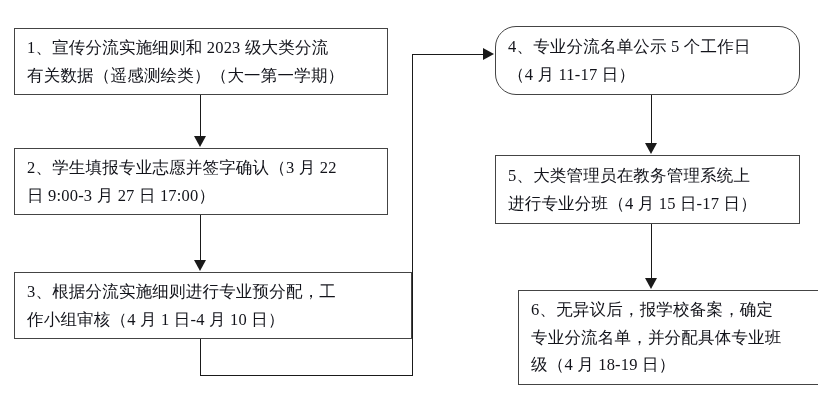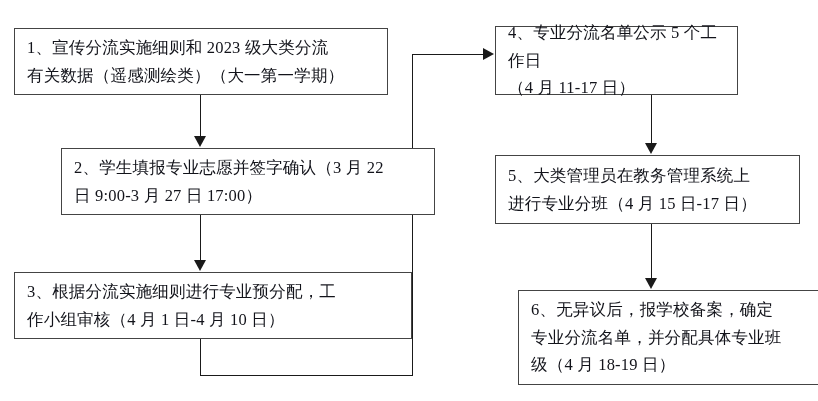--- a/index.html
+++ b/index.html
@@ -71,31 +71,31 @@
 </head>
 <body>
 
 <div id="canvas">
 
   <div class="node" style="left:14px; top:28px; width:374px; height:67px;">
     <div class="node-text">1、宣传分流实施细则和 2023 级大类分流
 有关数据（遥感测绘类）（大一第一学期）</div>
   </div>
 
-  <div class="node" style="left:14px; top:148px; width:374px; height:67px;margin-left:47px;">
+  <div class="node" style="left:14px; top:148px; width:374px; height:67px;">
     <div class="node-text">2、学生填报专业志愿并签字确认（3 月 22
 日 9:00-3 月 27 日 17:00）</div>
   </div>
 
   <div class="node" style="left:14px; top:272px; width:398px; height:67px;">
     <div class="node-text">3、根据分流实施细则进行专业预分配，工
 作小组审核（4 月 1 日-4 月 10 日）</div>
   </div>
 
-  <div class="node" style="left:495px; top:26px; width:243px; height:69px;">
+  <div class="node" style="left:495px; top:26px; width:305px; height:69px;border-radius:21px;">
     <div class="node-text">4、专业分流名单公示 5 个工作日
 （4 月 11-17 日）</div>
   </div>
 
   <div class="node" style="left:495px; top:155px; width:305px; height:69px;">
     <div class="node-text">5、大类管理员在教务管理系统上
 进行专业分班（4 月 15 日-17 日）</div>
   </div>
 
   <div class="node" style="left:498px; top:290px; width:302px; height:95px;margin-left:20px;">

